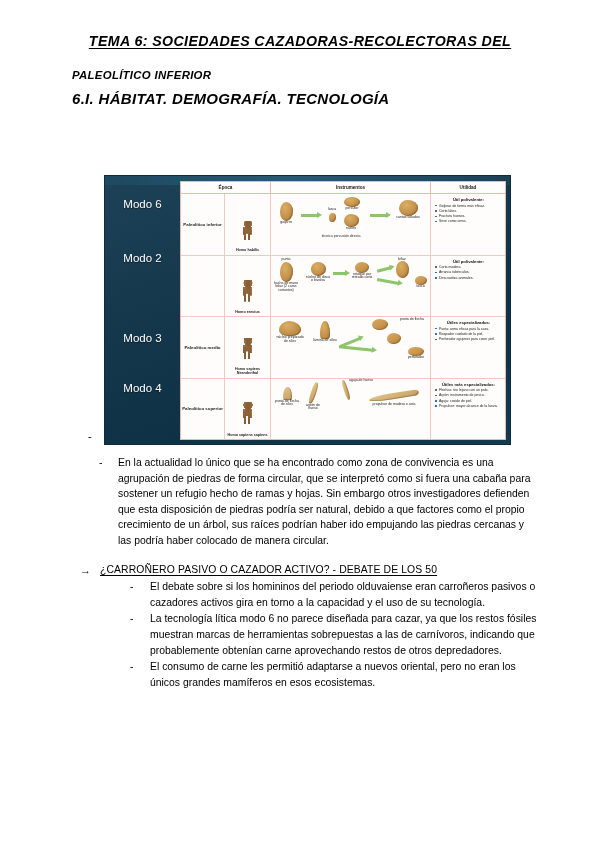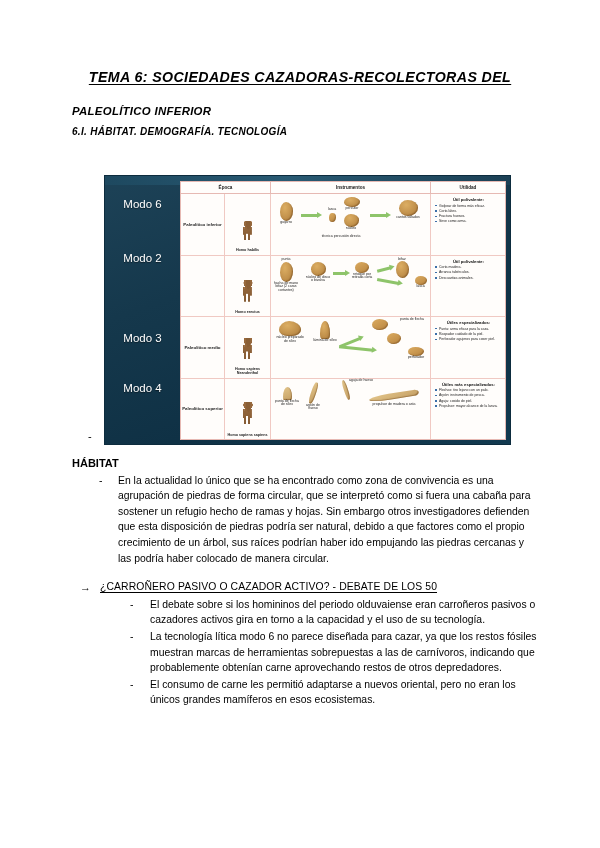--- a/index.html
+++ b/index.html
@@ -24,28 +24,28 @@
     font-size:14.2px;
     letter-spacing:.4px;
     line-height:1.75;
     margin:0;
     padding:0 58px;
   }
   .doc-title span{
     text-decoration:underline;
     text-underline-offset:2px;
   }
-  .title-wrap{padding-top:29px;margin-top:36px;}
+  .title-wrap{padding-top:29px;}
   .subhead{
     font-weight:bold;font-style:italic;
     font-size:11.4px;letter-spacing:.3px;
     margin:0;padding-left:72px;
   }
   .subhead.l1{padding-top:15px;}
-  .subhead.l2{padding-top:9px;font-size:10px;}
+  .subhead.l2{padding-top:9px;font-size:15px;}
 
   
   .slide{
     position:absolute;
     left:105px;top:176px;
     width:405px;height:268px;
     background:linear-gradient(160deg,#1d4257 0%,#15384c 35%,#0f3145 70%,#123a50 100%);
     box-shadow:0 0 0 1px #0d2c3e;
     overflow:hidden;
   }
@@ -425,21 +425,20 @@
         </div>
       </div>
 
     </div>
   </div>
 
   <div class="dash-line">-</div>
 
   <div class="body">
 
-    <div class="h-sec">HÁBITAT</div>
 
     <ul class="lv1">
       <li>En la actualidad lo único que se ha encontrado como zona de convivencia es una agrupación de piedras de forma circular, que se interpretó como si fuera una cabaña para sostener un refugio hecho de ramas y hojas. Sin embargo otros investigadores defienden que esta disposición de piedras podría ser natural, debido a que factores como el propio crecimiento de un árbol, sus raíces podrían haber ido empujando las piedras cercanas y las podría haber colocado de manera circular.</li>
     </ul>
 
     <div class="arrow-item">
       <span class="heading">¿CARROÑERO PASIVO O CAZADOR ACTIVO? - DEBATE DE LOS 50</span>
       <ul class="lv2">
         <li>El debate sobre si los homininos del periodo olduvaiense eran carroñeros pasivos o cazadores activos gira en torno a la capacidad y el uso de su tecnología.</li>
         <li>La tecnología lítica modo 6 no parece diseñada para cazar, ya que los restos fósiles muestran marcas de herramientas sobrepuestas a las de carnívoros, indicando que probablemente obtenían carne aprovechando restos de otros depredadores.</li>

